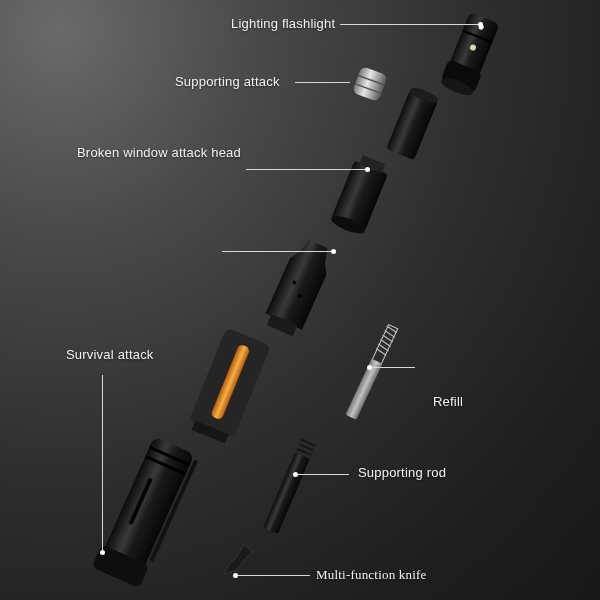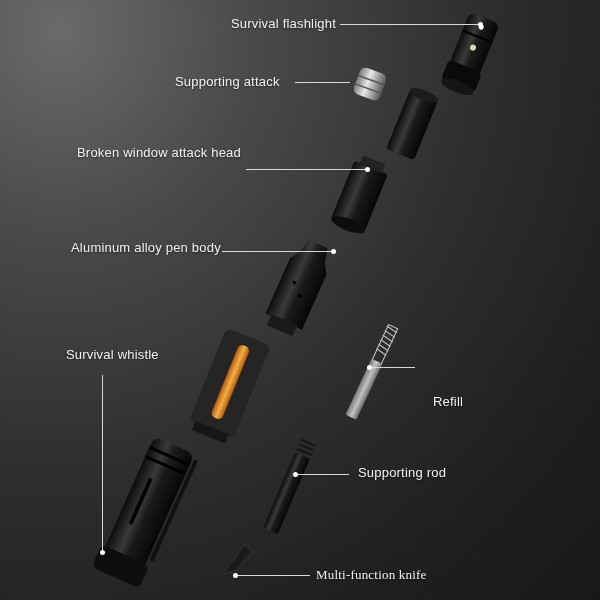--- a/index.html
+++ b/index.html
@@ -116,36 +116,35 @@
           <line x1="-8" y1="-36" x2="8" y2="-36"></line>
       </g>
       <rect x="-8" y="-32" width="16" height="82" rx="2" fill="url(#metal)"></rect>
     </g>
 
     <g transform="translate(236,562)">
       <path d="M 8 -18 L 16 -10 L 8 -2 L 0 8 L -12 12 L -8 4 L 0 -4 Z" fill="#1a1a1a" stroke="#333" stroke-width="1"></path>
     </g>
   </svg>
 
-  <span class="label" style="left:231px;top:16px;">Survival flashlight</span>
+  <span class="label" style="left:231px;top:16px;">Lighting flashlight</span>
   <div class="leader" style="left:340px;top:24px;width:140px;height:1px;"></div>
   <div class="dot" style="left:478px;top:22px;"></div>
 
   <span class="label" style="left:175px;top:74px;">Supporting attack</span>
   <div class="leader" style="left:295px;top:82px;width:55px;height:1px;"></div>
 
   <span class="label" style="left:77px;top:145px;">Broken window attack head</span>
   <div class="leader" style="left:246px;top:169px;width:122px;height:1px;"></div>
   <div class="dot" style="left:365px;top:167px;"></div>
 
-  <span class="label" style="left:71px;top:240px;">Aluminum alloy pen body</span>
   <div class="leader" style="left:222px;top:251px;width:112px;height:1px;"></div>
   <div class="dot" style="left:331px;top:249px;"></div>
 
-  <span class="label" style="left:66px;top:347px;">Survival whistle</span>
+  <span class="label" style="left:66px;top:347px;">Survival attack</span>
   <div class="leader" style="left:102px;top:375px;width:1px;height:175px;"></div>
   <div class="dot" style="left:100px;top:550px;"></div>
 
   <span class="label" style="left:433px;top:359px;margin-top:35px;">Refill</span>
   <div class="leader" style="left:370px;top:367px;width:45px;height:1px;"></div>
   <div class="dot" style="left:367px;top:365px;"></div>
 
   <span class="label" style="left:358px;top:465px;">Supporting rod</span>
   <div class="leader" style="left:296px;top:474px;width:53px;height:1px;"></div>
   <div class="dot" style="left:293px;top:472px;"></div>

